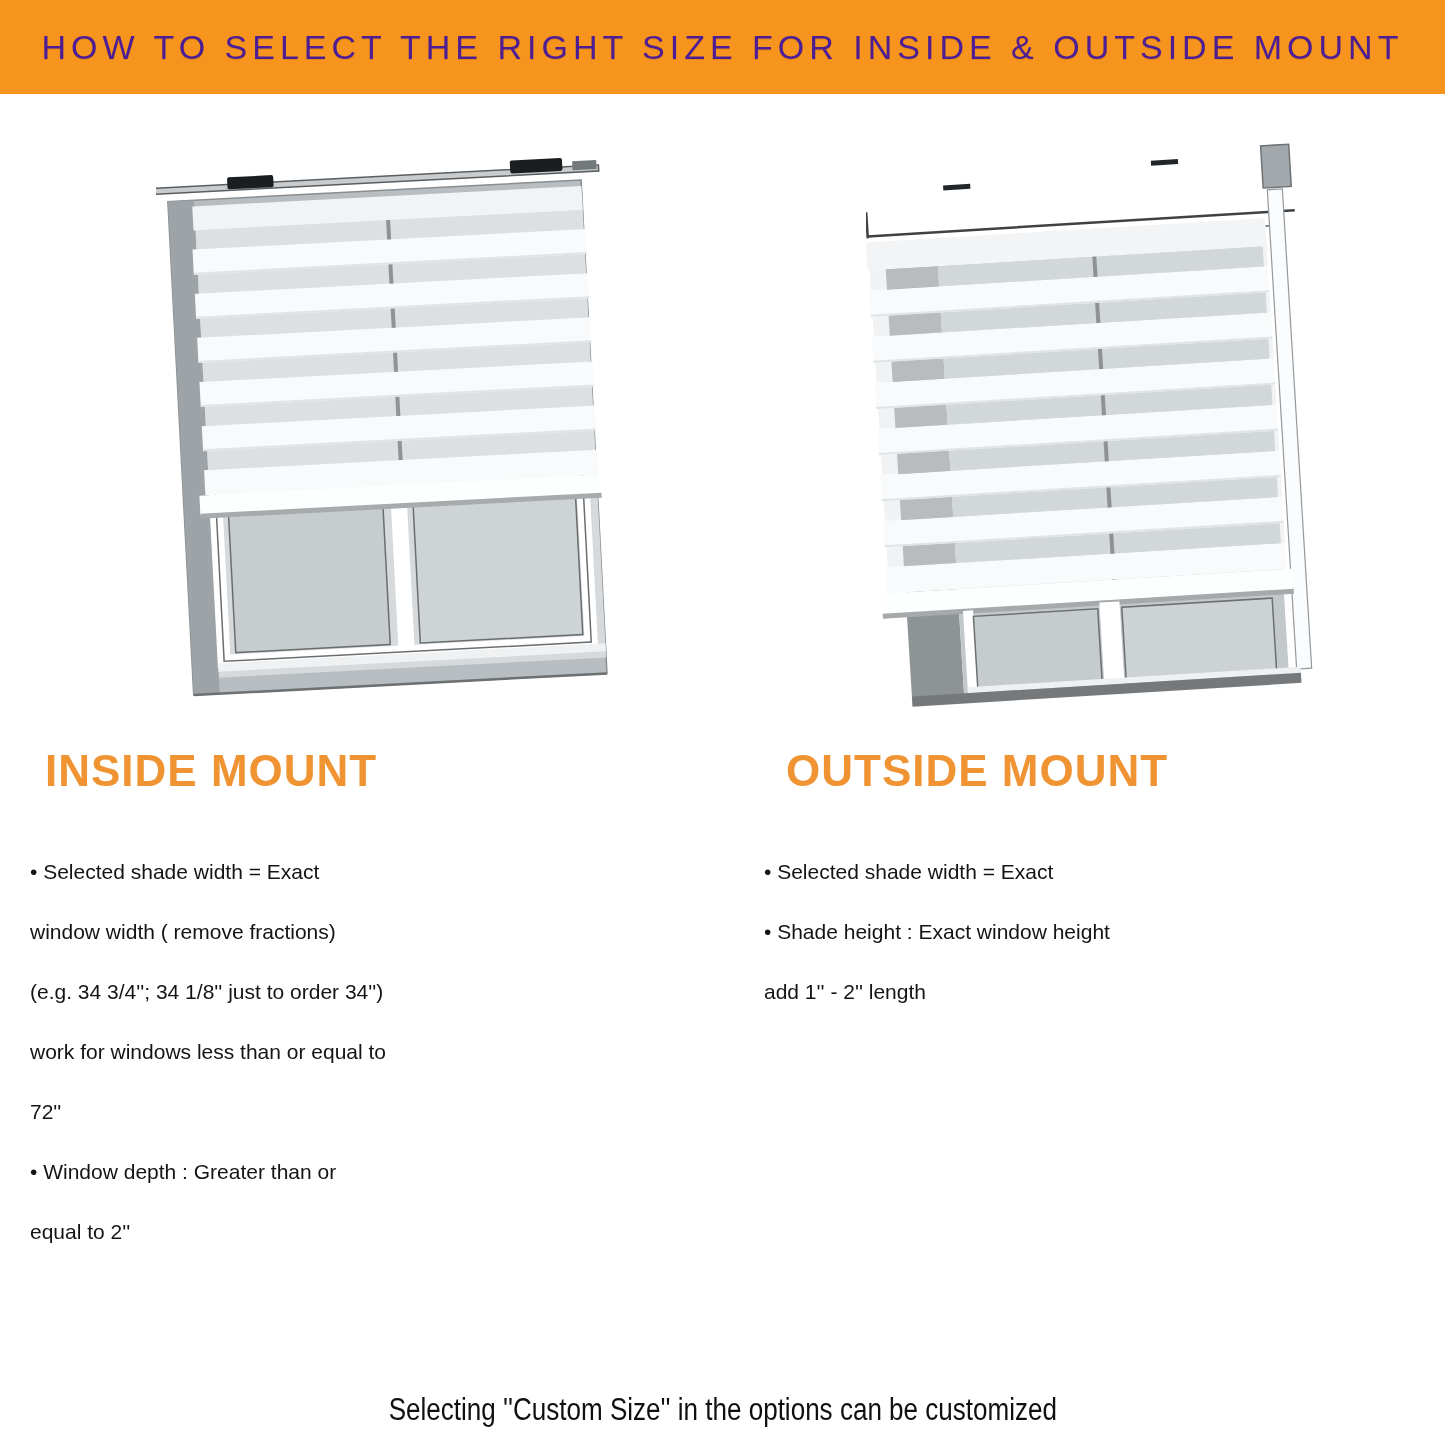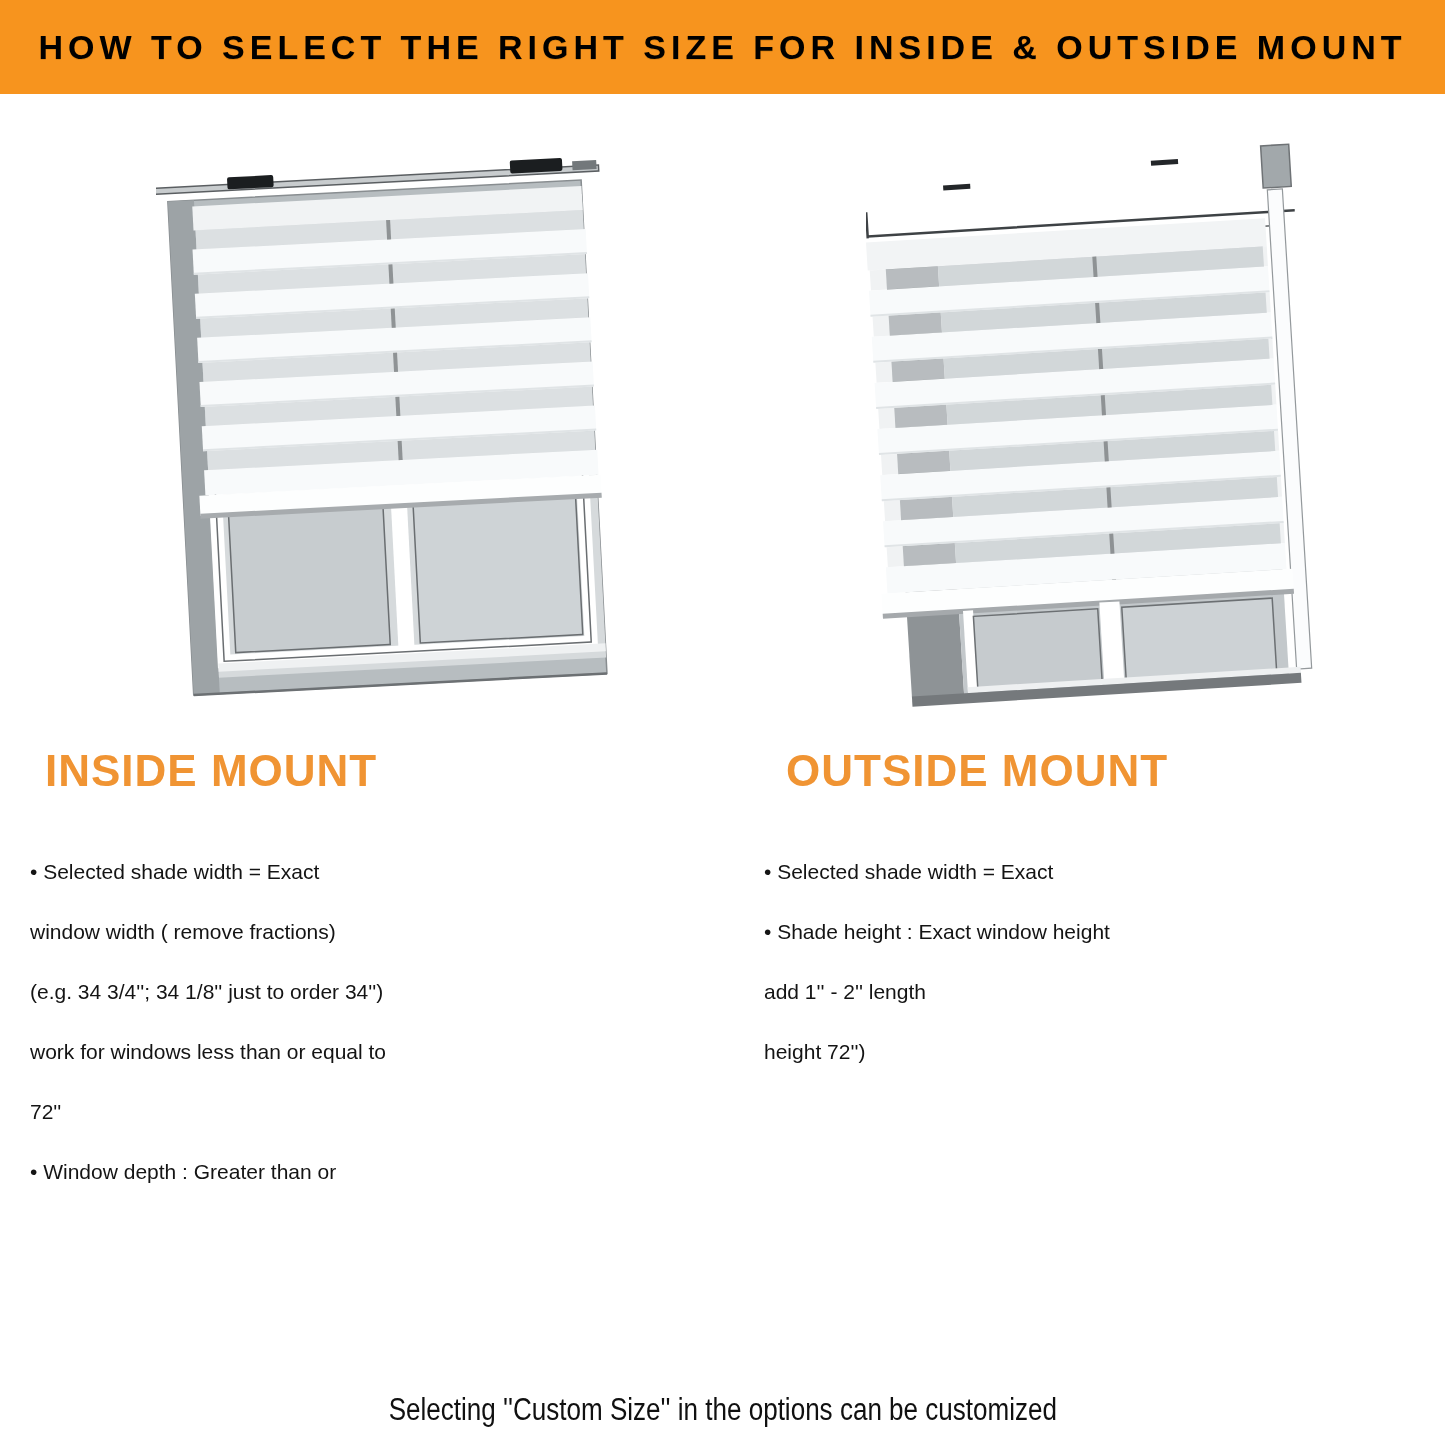--- a/index.html
+++ b/index.html
@@ -19,23 +19,23 @@
     width:100%;
     height:94px;
     background:#f7941e;
     display:flex;
     align-items:center;
     justify-content:center;
   }
   .banner h1{
     margin:0;
     font-size:34px;
-    font-weight:bold;
+    font-weight:normal;
     letter-spacing:5px;
-    color:#000000;
+    color:#4c1d95;
     white-space:nowrap;
     text-shadow:0 1px 0 rgba(180,110,10,.35);
   }
   
   .figure{position:absolute;}
   .figure svg{display:block;width:100%;height:100%;}
   .figure-inside{left:156px; top:146px; width:462px; height:568px;}
   .figure-outside{left:866px; top:136px; width:452px; height:594px;}
   
   .mount-heading{
@@ -205,26 +205,26 @@
   <h2 class="mount-heading heading-inside">INSIDE MOUNT</h2>
   <h2 class="mount-heading heading-outside">OUTSIDE MOUNT</h2>
 
   <section class="col col-inside">
     <div class="line">•  Selected shade width = Exact</div>
     <div class="line">window width ( remove fractions)</div>
     <div class="line">(e.g. 34 3/4''; 34 1/8'' just to order 34'')</div>
     <div class="line">work for windows less than or equal to</div>
     <div class="line">72''</div>
     <div class="line">•  Window depth : Greater than or</div>
+    <div class="line">equal to 2''</div>
   </section>
 
   <section class="col col-outside">
     <div class="line">•  Selected shade width = Exact</div>
     <div class="line">•  Shade height : Exact window height</div>
     <div class="line">add 1'' - 2'' length</div>
-    <div class="line">height 72'')</div>
   </section>
 
   <footer class="footer-note">
     <span>Selecting ''Custom Size'' in the options can be customized</span>
   </footer>
 
 </div>
 
 </body></html>

